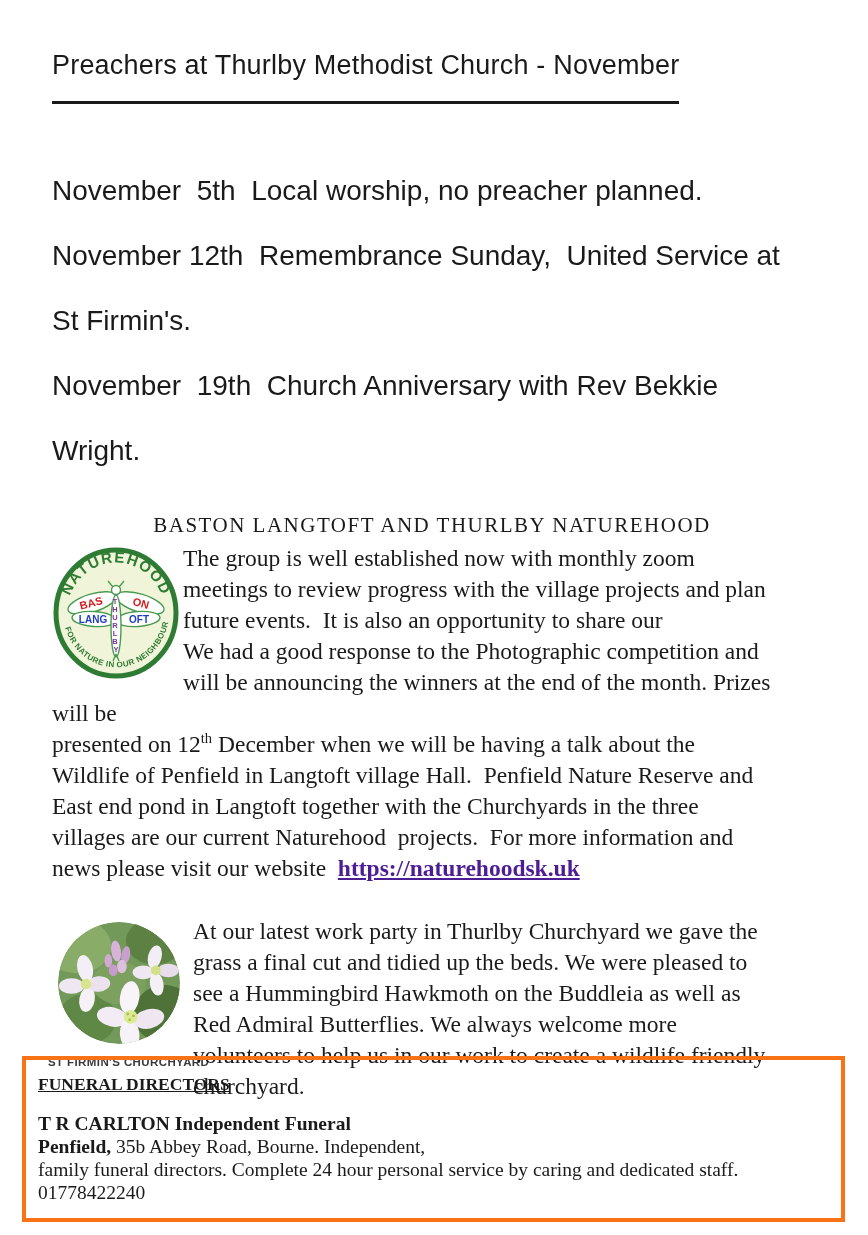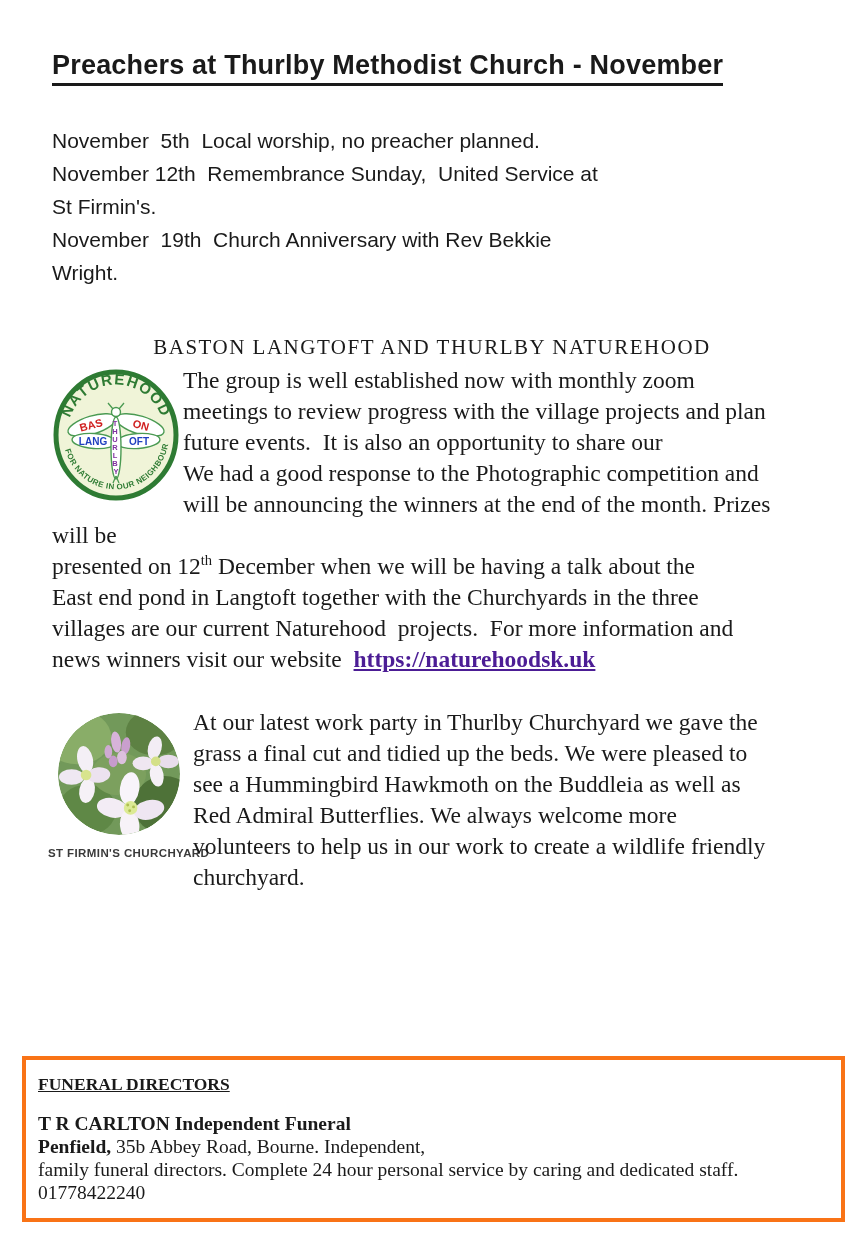--- a/index.html
+++ b/index.html
@@ -12,26 +12,26 @@
     position: relative;
     overflow: hidden;
   }
   .page { position: relative; width: 868px; height: 1235px; }
 
   
   .preachers { margin: 50px 56px 0 52px; }
   .preachers h1 {
     display: inline-block;
     margin: 0 0 38px 0;
-    font-size: 27px; font-weight: bold;
+    font-size: 27px; font-weight: normal;
     letter-spacing: 0.2px;
     border-bottom: 3px solid #1a1a1a;
-    padding-bottom: 2px;
-  }
-  .pline { font-size: 21px; line-height: 33px; white-space: pre-wrap; }
+    padding-bottom: 20px;
+  }
+  .pline { font-size: 28px; line-height: 33px; white-space: pre-wrap; margin-top: 32px; }
 
   
   .naturehood { margin: 46px 56px 0 52px; }
   .naturehood h2 {
     margin: 0 0 5px 0;
     font-family: "Liberation Serif", serif;
     font-size: 21px; font-weight: normal;
     text-align: center; letter-spacing: 1.5px;
   }
   .serif-body { font-family: "Liberation Serif", serif; font-size: 23.5px; line-height: 31px; }
@@ -132,23 +132,24 @@
           </text>
         </svg>
       </div>
 
       <div class="sline">The group is well established now with monthly zoom</div>
       <div class="sline">meetings to review progress with the village projects and plan</div>
       <div class="sline">future events.  It is also an opportunity to share our</div>
       <div class="sline indent">We had a good response to the Photographic competition and</div>
       <div class="sline">will be announcing the winners at the end of the month. Prizes will be</div>
       <div class="sline"><span>presented on 12</span><sup class="th">th</sup><span> December when we will be having a talk about the</span></div>
+      <div class="sline">Wildlife of Penfield in Langtoft village Hall.  Penfield Nature Reserve and</div>
       <div class="sline">East end pond in Langtoft together with the Churchyards in the three</div>
       <div class="sline">villages are our current Naturehood  projects.  For more information and</div>
-      <div class="sline"><span>news winners visit our website  </span><a class="weblink">https://naturehoodsk.uk</a></div>
+      <div class="sline"><span>news please visit our website  </span><a class="weblink">https://naturehoodsk.uk</a></div>
     </div>
   </section>
 
   <section class="churchyard serif-body">
     <div class="flower-float">
       <svg viewBox="0 0 126 126">
         <defs>
             <clipPath id="circ">
               <circle cx="63" cy="63" r="63"></circle>
             </clipPath>

